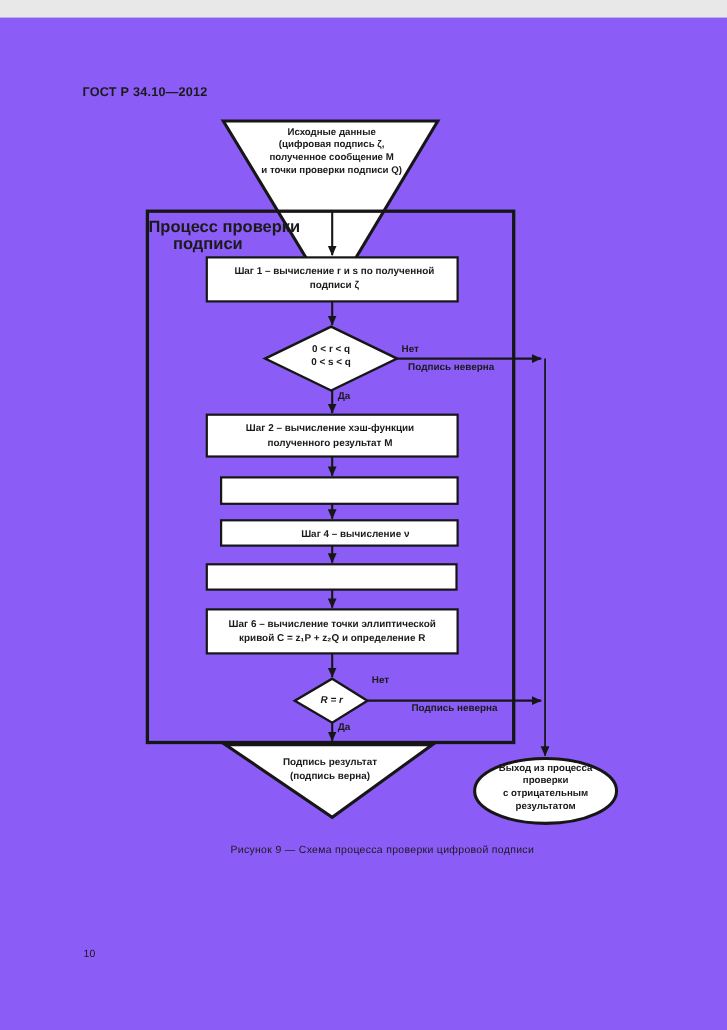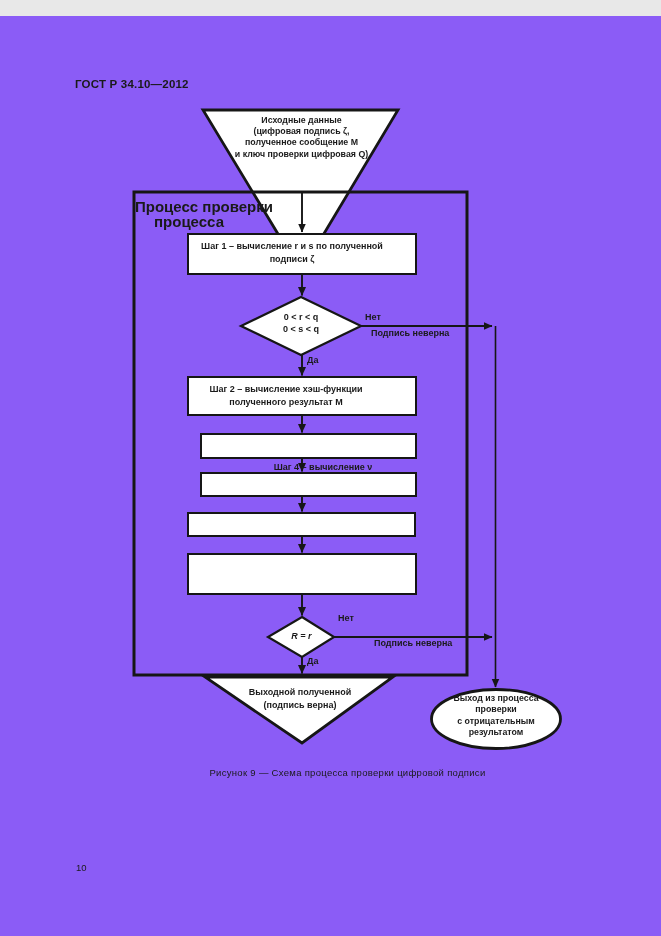--- a/index.html
+++ b/index.html
@@ -63,64 +63,68 @@
   </svg>
 
   <div class="layer textlayer">
 
     <div class="txt" style="left:75px;top:62px;font-size:11.5px;text-align:left;letter-spacing:0.2px;">ГОСТ Р 34.10—2012</div>
 
     <div class="txt" style="left:201px;top:99px;width:201px;font-size:8.8px;line-height:11.2px;">
       <div>Исходные данные</div>
       <div>(цифровая подпись ζ,</div>
       <div>полученное сообщение М</div>
-      <div>и ключ проверки цифровая Q)</div>
+      <div>и точки проверки подписи Q)</div>
     </div>
 
     <div class="txt" style="left:135px;top:184px;width:108px;font-size:15px;line-height:14.5px;">
       <div>Процесс проверки</div>
-      <div>процесса</div>
+      <div>подписи</div>
     </div>
 
-    <div class="txt" style="left:188px;top:224px;width:208px;font-size:9px;line-height:13px;">
+    <div class="txt" style="left:200px;top:224px;width:208px;font-size:9px;line-height:13px;">
       <div>Шаг 1 – вычисление r и s по полученной</div>
       <div>подписи ζ</div>
     </div>
 
     <div class="txt" style="left:251px;top:296px;width:100px;font-size:9px;line-height:11.5px;">
       <div>0 &lt; r &lt; q</div>
       <div>0 &lt; s &lt; q</div>
     </div>
 
     <div class="txt" style="left:365px;top:296px;font-size:9px;text-align:left;">Нет</div>
     <div class="txt" style="left:371px;top:312px;font-size:9px;text-align:left;">Подпись неверна</div>
     <div class="txt" style="left:307px;top:339px;font-size:9px;text-align:left;">Да</div>
 
-    <div class="txt" style="left:188px;top:367px;width:196px;font-size:9px;line-height:13px;">
+    <div class="txt" style="left:188px;top:367px;width:196px;font-size:9px;line-height:13px;padding-left:14px;">
       <div>Шаг 2 – вычисление хэш-функции</div>
       <div>полученного результат М</div>
     </div>
 
 
-    <div class="txt" style="left:201px;top:445px;width:244px;font-size:9px;line-height:12px;">
+    <div class="txt" style="left:201px;top:463px;width:244px;font-size:9px;line-height:12px;">
       <div>Шаг 4 – вычисление ν</div>
     </div>
 
 
+    <div class="txt" style="left:188px;top:545px;width:228px;font-size:9px;line-height:13px;">
+      <div>Шаг 6 – вычисление точки эллиптической</div>
+      <div>кривой С = z₁P + z₂Q и определение R</div>
+    </div>
 
     <div class="txt" style="left:271px;top:615px;width:61px;font-size:9px;font-style:italic;">
       <div>R = r</div>
     </div>
 
     <div class="txt" style="left:338px;top:597px;font-size:9px;text-align:left;">Нет</div>
     <div class="txt" style="left:374px;top:622px;font-size:9px;text-align:left;">Подпись неверна</div>
     <div class="txt" style="left:307px;top:640px;font-size:9px;text-align:left;">Да</div>
 
     <div class="txt" style="left:207px;top:670px;width:186px;font-size:9px;line-height:12.5px;">
-      <div>Выходной полученной</div>
+      <div>Подпись результат</div>
       <div>(подпись верна)</div>
     </div>
 
     <div class="txt" style="left:433px;top:677px;width:126px;font-size:8.8px;line-height:11.3px;">
       <div>Выход из процесса</div>
       <div>проверки</div>
       <div>с отрицательным</div>
       <div>результатом</div>
     </div>
 

